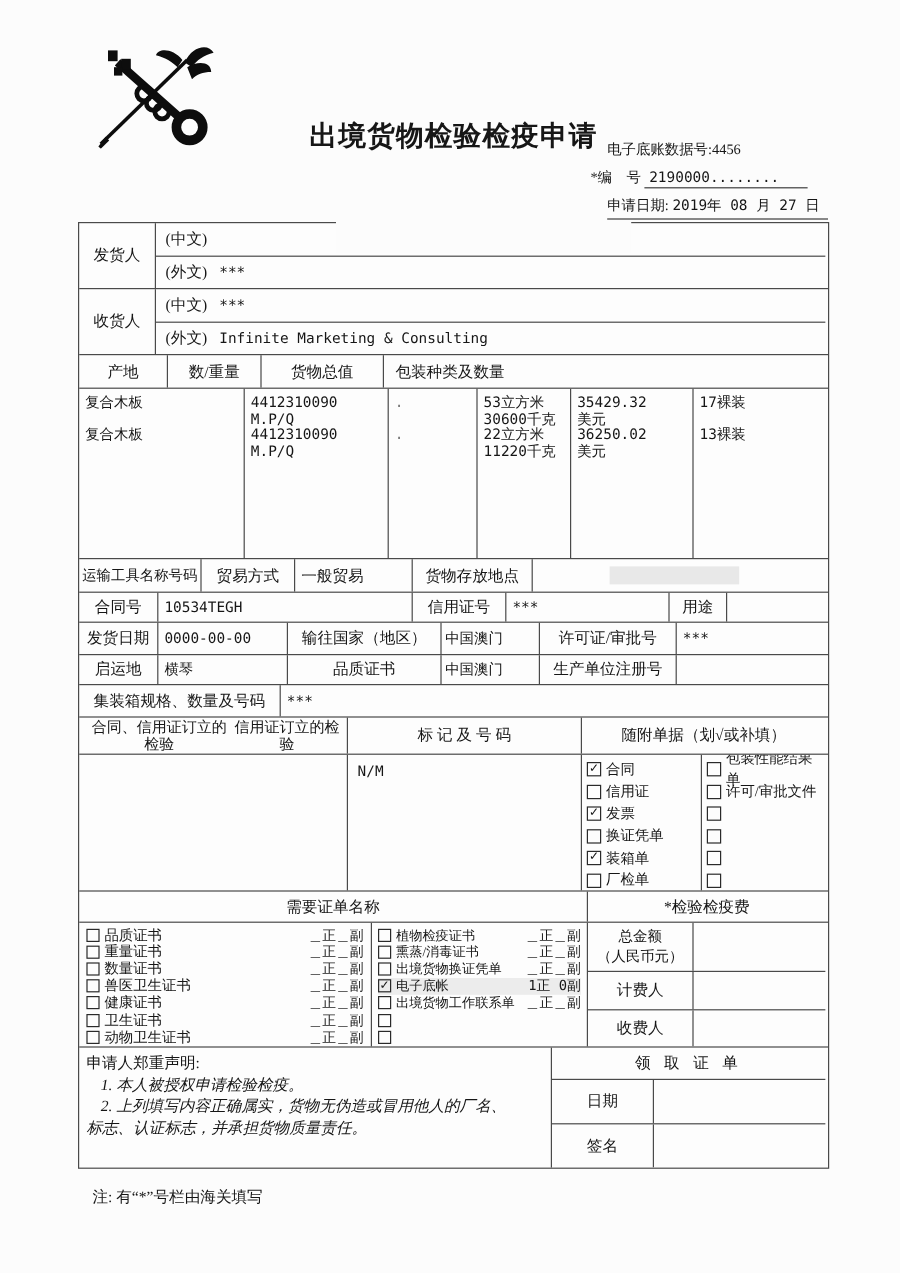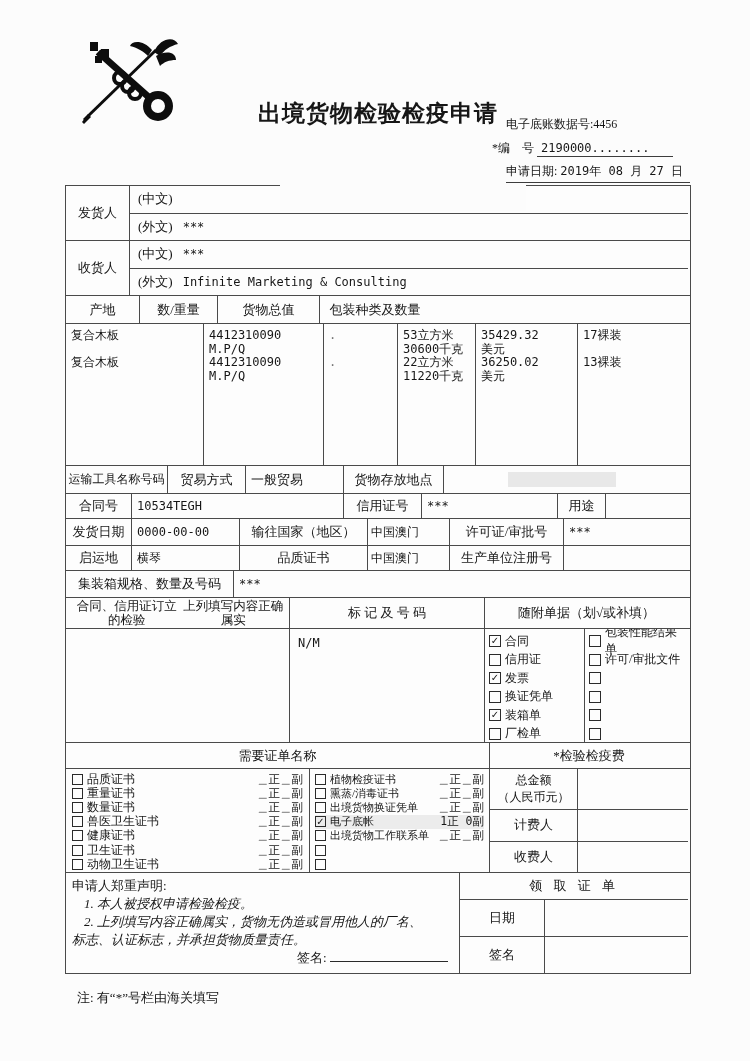--- a/index.html
+++ b/index.html
@@ -194,21 +194,21 @@
     </div>
 
     <div class="r" style="height:27px;">
       <div class="c cen" style="width:168px;">集装箱规格、数量及号码</div>
       <div class="c val nb" style="width:454px;display:flex;align-items:center;">***</div>
     </div>
 
     <div class="r" style="height:31px;">
       <div class="c cen hdr2" style="width:224px;flex-direction:row;">
         <div>合同、信用证订立的检验</div>
-        <div>上列填写内容正确属实</div>
+        <div>信用证订立的检验</div>
       </div>
       <div class="c cen" style="width:195px;">标 记 及 号 码</div>
       <div class="c cen nb" style="width:203px;">随附单据（划√或补填）</div>
     </div>
 
     <div class="r" style="height:114px;">
       <div class="c" style="width:224px;"></div>
       <div class="c val" style="width:195px;padding:7px 8px;">N/M</div>
       <div class="c" style="width:100px;padding:3px 4px;">
         <div class="item">
@@ -362,24 +362,20 @@
         </div>
       </div>
     </div>
 
     <div class="r last" style="height:100px;">
       <div class="c decl" style="width:394px;">
         <div>申请人郑重声明:</div>
         <div class="ital" style="padding-left:12px;">1. 本人被授权申请检验检疫。</div>
         <div class="ital" style="padding-left:12px;">2. 上列填写内容正确属实，货物无伪造或冒用他人的厂名、</div>
         <div class="ital">标志、认证标志，并承担货物质量责任。</div>
-        <div style="padding-left:225px;">
-          <span>签名:</span>
-          <span class="sigline"></span>
-        </div>
       </div>
       <div class="stack c nb" style="width:228px;padding:0;">
         <div class="cen" style="height:26px;border-bottom:1px solid #4a4a4a;letter-spacing:4px;font-size:13px;">领 取 证 单</div>
         <div style="display:flex;height:37px;border-bottom:1px solid #4a4a4a;">
           <div class="c cen" style="width:85px;border-right:1px solid #4a4a4a;">日期</div>
           <div style="width:143px;"></div>
         </div>
         <div style="display:flex;height:36px;">
           <div class="c cen" style="width:85px;border-right:1px solid #4a4a4a;">签名</div>
           <div style="width:143px;"></div>

